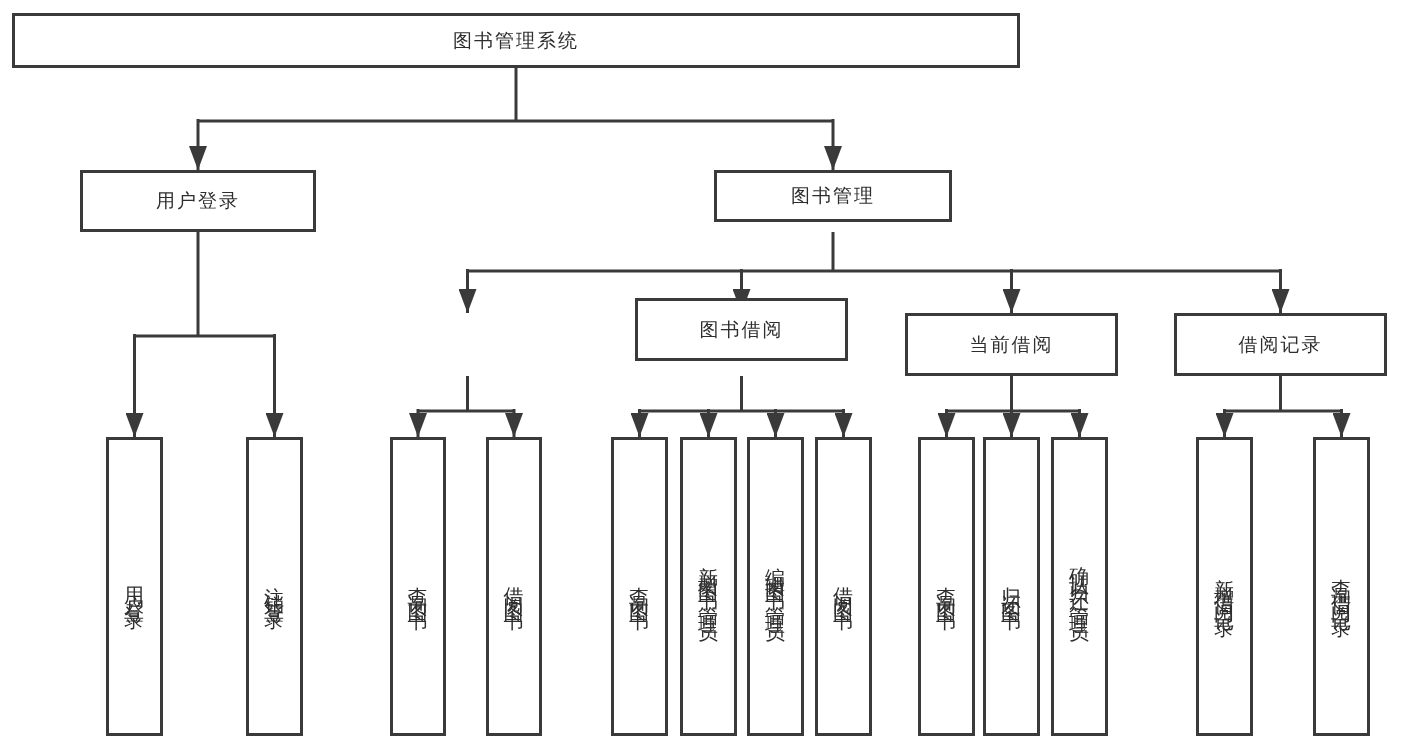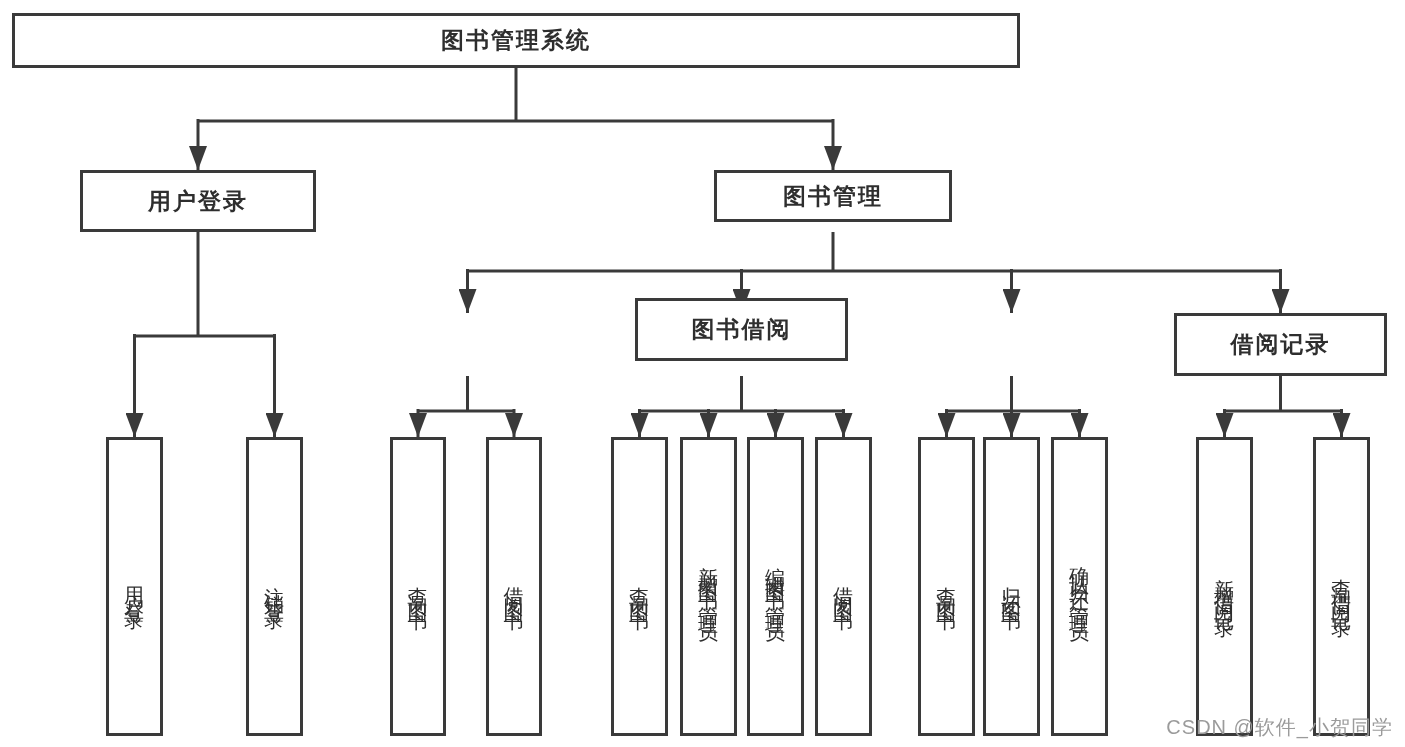--- a/index.html
+++ b/index.html
@@ -13,21 +13,21 @@
   .lines{position:absolute;left:0;top:0;width:1405px;height:747px;}
   .box{
     position:absolute;
     box-sizing:border-box;
     border:3px solid #3a3a3a;
     background:#ffffff;
     display:flex;align-items:center;justify-content:center;
     color:#2e2e2e;
     text-align:center;
   }
-  .h{font-size:23px;letter-spacing:2px;white-space:nowrap;font-weight:bold;}
+  .h{font-size:19px;letter-spacing:2px;white-space:nowrap;}
   .v{
     writing-mode:vertical-rl;
     font-size:20px;
     letter-spacing:8px;
     line-height:1;
     width:57px;height:299px;top:437px;
   }
   .wm{
     position:absolute;
     top:714px;right:12px;
@@ -84,35 +84,35 @@
     <path d="M1224.5 409 V437" stroke="#3a3a3a" stroke-width="3" fill="none" marker-end="url(#arr)"></path>
     <path d="M1341.5 409 V437" stroke="#3a3a3a" stroke-width="3" fill="none" marker-end="url(#arr)"></path>
   </svg>
 
   <div class="box h" style="left:12px;top:13px;width:1008px;height:55px">图书管理系统</div>
 
   <div class="box h" style="left:80px;top:170px;width:236px;height:62px">用户登录</div>
   <div class="box h" style="left:714px;top:170px;width:238px;height:52px">图书管理</div>
 
   <div class="box h" style="left:635px;top:298px;width:213px;height:63px">图书借阅</div>
+  <div class="box h" style="left:905px;top:313px;width:213px;height:63px">当前借阅</div>
   <div class="box h" style="left:1174px;top:313px;width:213px;height:63px">借阅记录</div>
 
   <div class="box v" style="left:106px">用户登录</div>
   <div class="box v" style="left:246px">注销登录</div>
 
   <div class="box v" style="left:390px;width:56px">查询图书</div>
   <div class="box v" style="left:486px;width:56px">借阅图书</div>
 
   <div class="box v" style="left:611px">查询图书</div>
   <div class="box v" style="left:680px">新增图书（管理员）</div>
   <div class="box v" style="left:747px">编辑图书（管理员）</div>
   <div class="box v" style="left:815px">借阅图书</div>
 
   <div class="box v" style="left:918px">查询图书</div>
   <div class="box v" style="left:983px">归还图书</div>
   <div class="box v" style="left:1051px">确认归还（管理员）</div>
 
   <div class="box v" style="left:1196px">新增借阅记录</div>
   <div class="box v" style="left:1313px">查询借阅记录</div>
 
-  <div class="wm">CSDN @软件_小贺同学</div>
 
 </div>
 
 </body></html>

